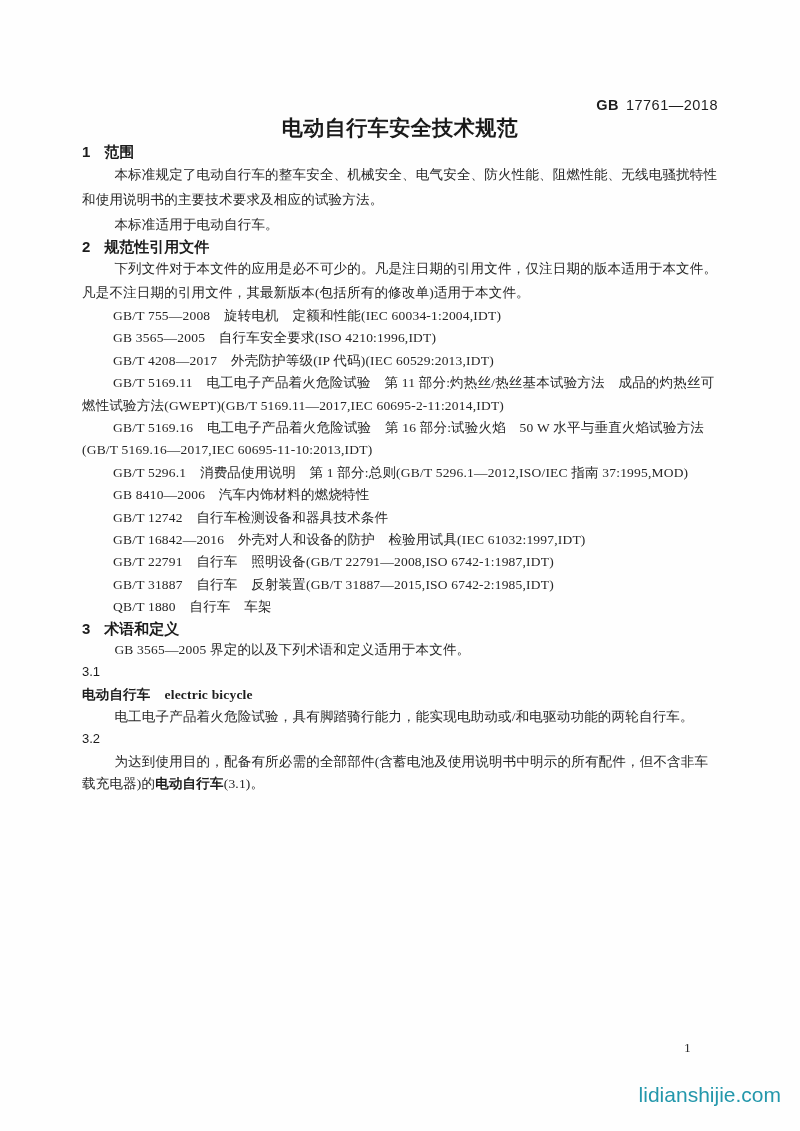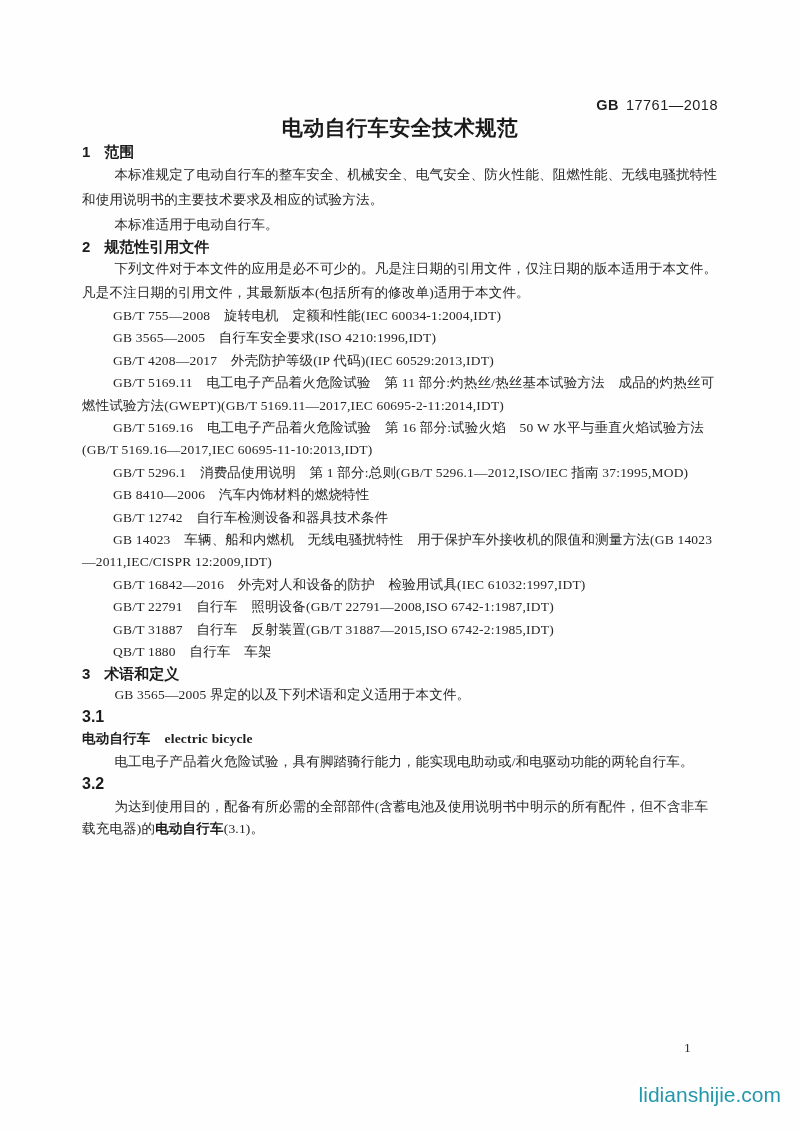--- a/index.html
+++ b/index.html
@@ -69,22 +69,22 @@
   .ref-list p {
     line-height: 22.4px;
     text-indent: 2.3em;
     font-size: 13.5px;
     letter-spacing: 0.2px;
   }
 
   .s3-intro { margin-top: 22px; line-height: 22.4px; text-indent: 2.4em; }
   .term-num {
     font-family: "Liberation Sans", "DejaVu Sans", sans-serif;
-    font-weight: 700;
-    font-size: 16px; line-height: 22.4px;
+    font-weight: 400;
+    font-size: 13px; line-height: 22.4px;
     color: #1c1c1c;
     margin-left: 8px;
   }
   .term-line { line-height: 22.4px; margin-left: 31px; }
   .term-zh {
     font-family: "Liberation Sans", "DejaVu Sans", sans-serif;
     font-weight: 700; font-size: 13.5px; color: #1c1c1c;
     letter-spacing: 0.2px;
   }
   .term-en {
@@ -136,21 +136,20 @@
 
     <div class="ref-list body-text">
       <p>GB/T 755—2008　旋转电机　定额和性能(IEC 60034-1:2004,IDT)</p>
       <p>GB 3565—2005　自行车安全要求(ISO 4210:1996,IDT)</p>
       <p>GB/T 4208—2017　外壳防护等级(IP 代码)(IEC 60529:2013,IDT)</p>
       <p>GB/T 5169.11　电工电子产品着火危险试验　第 11 部分:灼热丝/热丝基本试验方法　成品的灼热丝可燃性试验方法(GWEPT)(GB/T 5169.11—2017,IEC 60695-2-11:2014,IDT)</p>
       <p>GB/T 5169.16　电工电子产品着火危险试验　第 16 部分:试验火焰　50 W 水平与垂直火焰试验方法(GB/T 5169.16—2017,IEC 60695-11-10:2013,IDT)</p>
       <p>GB/T 5296.1　消费品使用说明　第 1 部分:总则(GB/T 5296.1—2012,ISO/IEC 指南 37:1995,MOD)</p>
       <p>GB 8410—2006　汽车内饰材料的燃烧特性</p>
       <p>GB/T 12742　自行车检测设备和器具技术条件</p>
-      <p>GB 14023　车辆、船和内燃机　无线电骚扰特性　用于保护车外接收机的限值和测量方法(GB 14023—2011,IEC/CISPR 12:2009,IDT)</p>
       <p>GB/T 16842—2016　外壳对人和设备的防护　检验用试具(IEC 61032:1997,IDT)</p>
       <p>GB/T 22791　自行车　照明设备(GB/T 22791—2008,ISO 6742-1:1987,IDT)</p>
       <p>GB/T 31887　自行车　反射装置(GB/T 31887—2015,ISO 6742-2:1985,IDT)</p>
       <p>QB/T 1880　自行车　车架</p>
     </div>
 
     <h2 class="clause-heading h-s3">
       <span class="num">3</span><span class="label">术语和定义</span>
     </h2>
     <p class="body-text s3-intro">GB 3565—2005 界定的以及下列术语和定义适用于本文件。</p>

